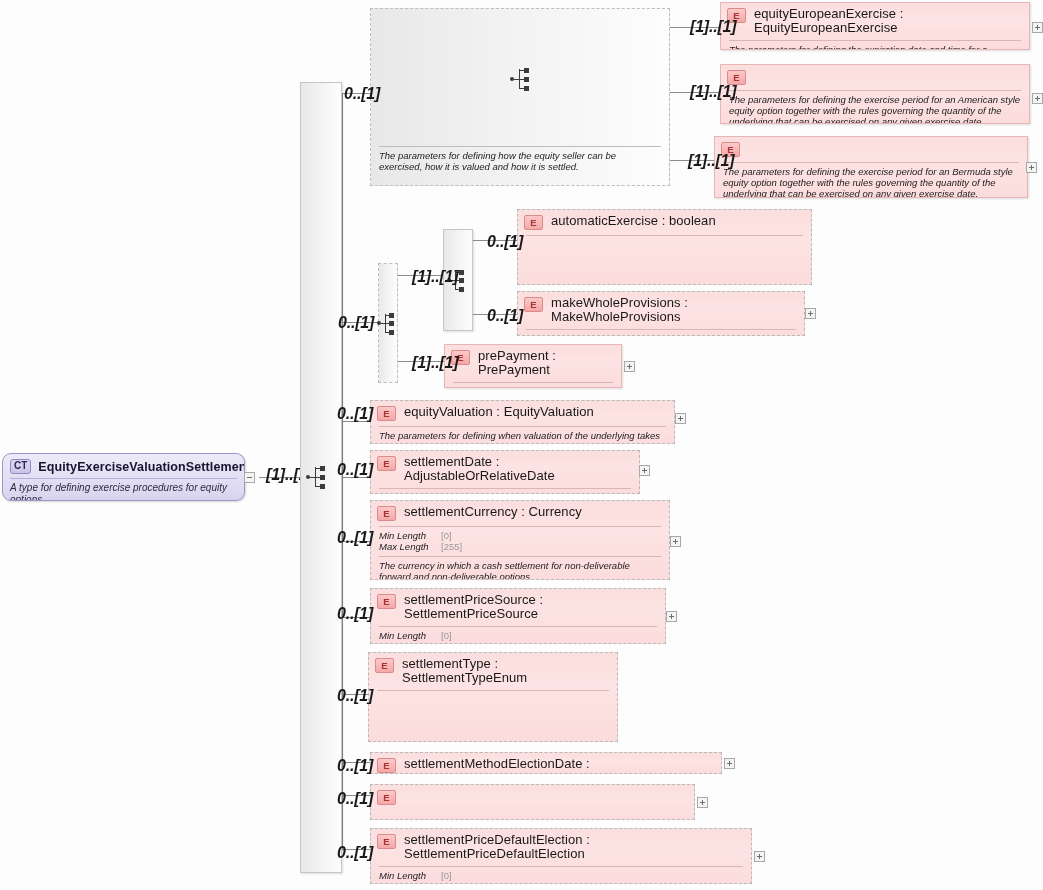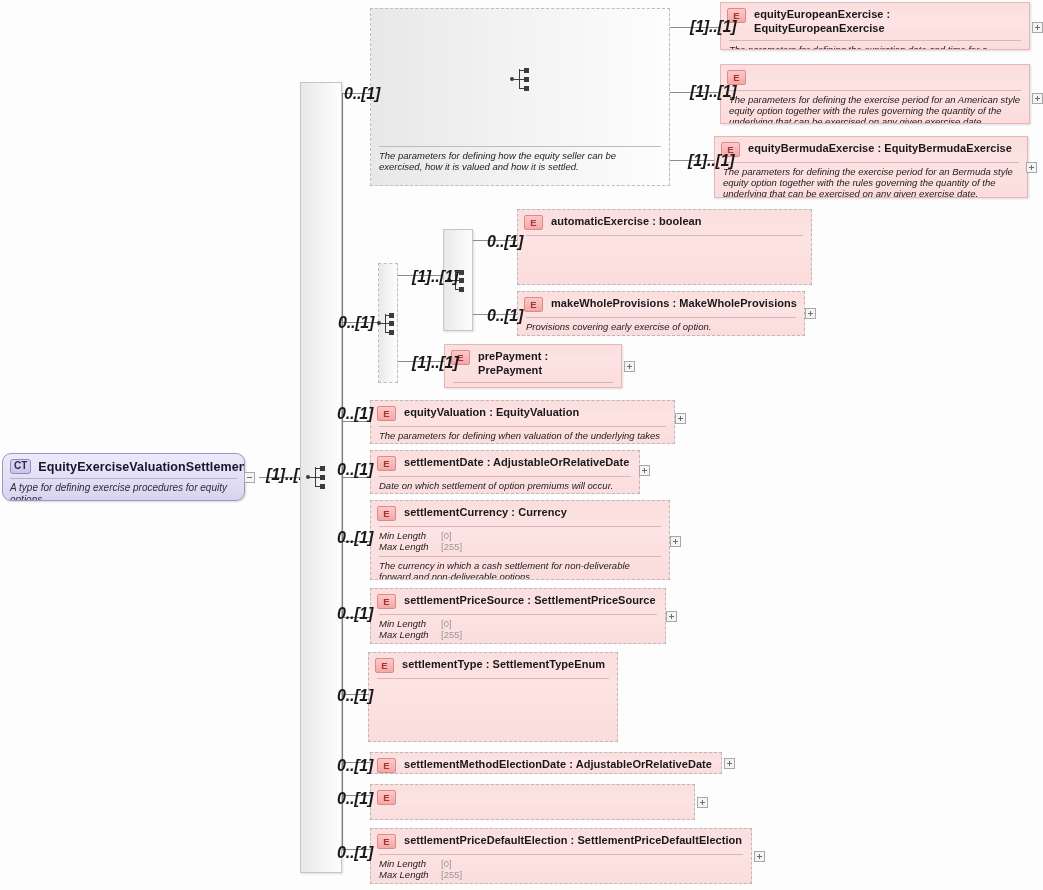--- a/index.html
+++ b/index.html
@@ -100,21 +100,21 @@
     display:inline-block;
     border:1px solid #dd8a8a;
     border-radius:2px;
     background:linear-gradient(to bottom,#fbc9c9,#f4a8a8);
     color:#a33;
     font-size:9.5px;font-weight:bold;
     width:17px;height:13px;line-height:13px;text-align:center;
     margin-right:8px;margin-top:1px;
   }
   .e-title{
-    font-size:11px;font-weight:bold;color:#181818;
+    font-size:13px;font-weight:normal;color:#181818;
     line-height:14px;letter-spacing:.05px;
   }
   .ebox .sep{height:1px;background:#d9b5b5;margin:2px 8px 0 8px;}
   .ebox .doc{
     font-size:9.5px;font-style:italic;color:#1c1c1c;
     padding:3px 8px 4px 8px;line-height:11px;
   }
   .facets{padding:3px 8px 2px 8px;font-size:9.5px;line-height:11px;}
   .facet{display:flex;}
   .facet-name{font-style:italic;color:#1c1c1c;width:62px;flex:0 0 62px;}
@@ -233,21 +233,20 @@
     </div>
     <div class="sep"></div>
     <div class="doc">The parameters for defining the exercise period for an American style equity option together with the rules governing the quantity of the underlying that can be exercised on any given exercise date.</div>
   </div>
   <div class="tog plus" style="left:1032px;top:93px;"></div>
   <div class="card" style="left:690px;top:83px;">[1]..[1]</div>
 
   <div class="ebox solid" style="left:714px;top:136px;width:314px;height:62px;">
     <div class="hdr">
       <span class="e-badge">E</span>
-      <span class="e-title">equityBermudaExercise : EquityBermudaExercise</span>
     </div>
     <div class="sep"></div>
     <div class="doc">The parameters for defining the exercise period for an Bermuda style equity option together with the rules governing the quantity of the underlying that can be exercised on any given exercise date.</div>
   </div>
   <div class="tog plus" style="left:1026px;top:162px;"></div>
   <div class="card" style="left:688px;top:152px;">[1]..[1]</div>
 
   <div class="grp dashed" style="left:378px;top:263px;width:20px;height:120px;"></div>
   <div class="gicon" style="left:377px;top:310px;">
     <i class="dot" style="left:0px;top:11px;"></i>

